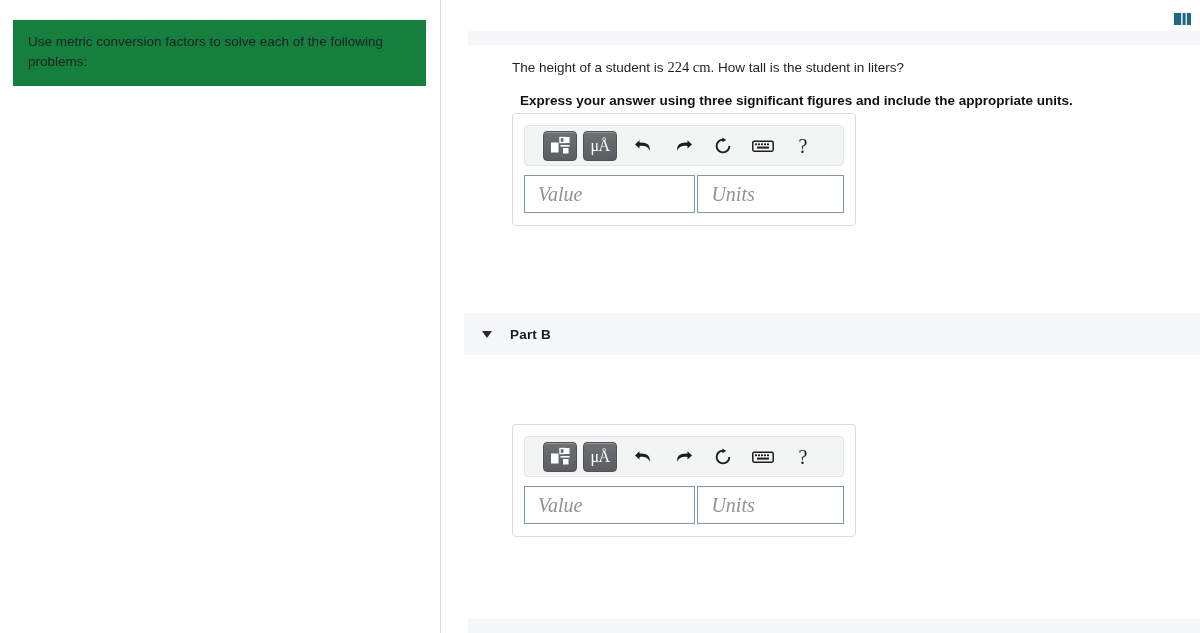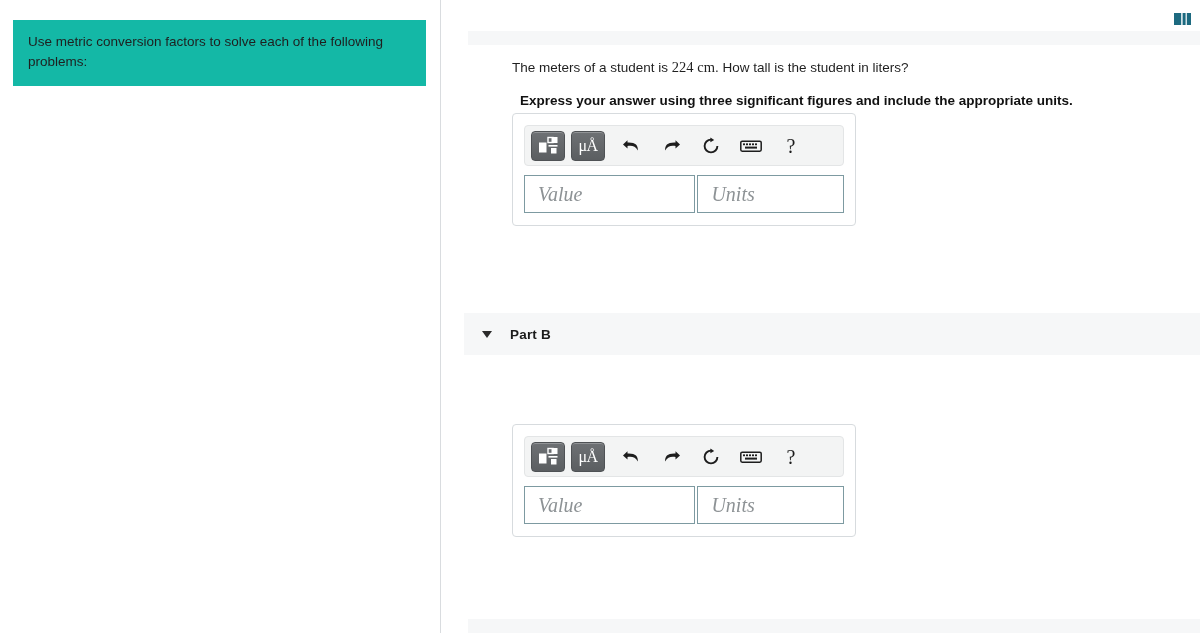--- a/index.html
+++ b/index.html
@@ -13,21 +13,21 @@
   .page { position: relative; width: 1200px; height: 633px; background:#fff; }
 
   
   .left-pane {
     position: absolute; left: 0; top: 0; width: 441px; height: 633px;
     background: #ffffff;
     border-right: 1px solid #d9dcdf;
   }
   .prompt-box {
     position: absolute; left: 13px; top: 20px; width: 413px;
-    background: #14b8a6;
+    background: #15803d;
     padding: 12px 14px 15px 15px;
     line-height: 1.45;
   }
   .prompt-text {
     font-size: 13.5px; color: #1f1f1f; margin: 0;
   }
 
   
   .right-pane {
     position: absolute; left: 442px; top: 0; width: 758px; height: 633px;
@@ -69,21 +69,21 @@
     position: absolute; left: 70px; width: 344px;
     border: 1px solid #d7dbde; border-radius: 4px;
     background: #ffffff; padding: 11px 11px 12px 11px;
   }
   .toolbar {
     background: #f3f4f4;
     border: 1px solid #e3e5e6;
     border-radius: 4px;
     height: 41px;
     display: flex; align-items: center;
-    padding: 0 6px;
+    padding: 0 18px;
   }
   .tb-btn {
     width: 34px; height: 30px; border-radius: 4px;
     background: linear-gradient(#6e7174, #5b5e61);
     border: 1px solid #4f5255;
     display: flex; align-items: center; justify-content: center;
     margin-right: 6px; cursor: pointer;
     box-shadow: 0 1px 0 rgba(255,255,255,.25) inset;
   }
   .tb-icon {
@@ -128,21 +128,21 @@
       <p class="prompt-text">Use metric conversion factors to solve each of the following problems:</p>
     </div>
   </div>
 
   <div class="right-pane">
 
     <div class="band band-top"></div>
 
     <div class="q-block" style="top:57px;">
       <p class="q-text">
-        <span>The meters of a student is</span><span>&nbsp;</span><span class="mj">224 cm</span><span>. How tall is the student in liters?</span>
+        <span>The height of a student is</span><span>&nbsp;</span><span class="mj">224 cm</span><span>. How tall is the student in liters?</span>
       </p>
       <p class="q-instr">Express your answer using three significant figures and include the appropriate units.</p>
     </div>
 
     <div class="answer-box" style="top:113px;">
       <div class="toolbar">
 
         <div class="tb-btn">
           <svg width="21" height="19" viewBox="0 0 21 19" aria-hidden="true">
             <rect x="1" y="6.5" width="7.5" height="10" fill="#ffffff"></rect>

